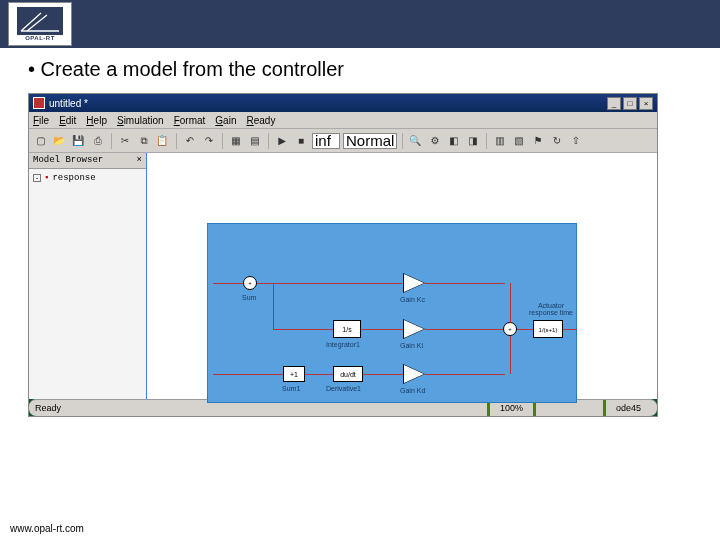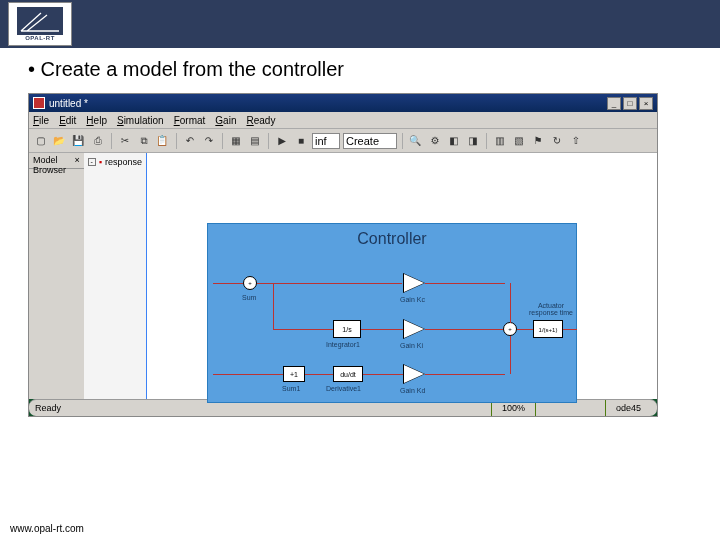--- a/index.html
+++ b/index.html
@@ -15,42 +15,42 @@
   .titlebar { height: 18px; background: linear-gradient(#1a3a7c,#0b295c); color: #fff; display: flex; align-items: center; padding: 0 4px; }
   .titlebar-icon { width: 12px; height: 12px; background: #c03030; margin-right: 4px; border: 1px solid #fff; }
   .titlebar-title { flex: 1; font-size: 10px; }
   .tb-btn { width: 14px; height: 13px; background: #d6d3ce; border: 1px solid #777; margin-left: 2px; font-size: 8px; text-align: center; line-height: 11px; color: #000; }
   .menubar { height: 17px; background: #d6d3ce; border-bottom: 1px solid #aaa; display: flex; align-items: center; padding: 0 4px; gap: 10px; }
   .menubar span { font-size: 10px; }
   .menubar span::first-letter { text-decoration: underline; }
   .toolbar { height: 24px; background: #d6d3ce; border-bottom: 1px solid #aaa; display: flex; align-items: center; padding: 0 4px; gap: 3px; }
   .tool-ico { width: 16px; height: 16px; display: flex; align-items: center; justify-content: center; font-size: 10px; color: #333; border: 1px solid transparent; }
   .sep { width: 1px; height: 16px; background: #aaa; margin: 0 2px; }
-  .sel { height: 16px; border: 1px solid #888; background: #fff; font-size: 11px; padding: 0 2px; display: flex; align-items: center; }
+  .sel { height: 16px; border: 1px solid #888; background: #fff; font-size: 15px; padding: 0 2px; display: flex; align-items: center; }
   .sel.small { width: 28px; }
   .sel.med { width: 54px; }
   .app-body { flex: 1; display: flex; background: #d6d3ce; }
-  .sidebar { width: 118px; border-right: 1px solid #3b82f6; display: flex; flex-direction: row; }
+  .sidebar { width: 118px; border-right: 1px solid #3b82f6; display: flex; flex-direction: column; font-family: Liberation Mono, monospace; }
   .sidebar-head { height: 16px; background: #d6d3ce; border-bottom: 1px solid #999; font-size: 9px; padding: 2px 4px; display:flex; justify-content:space-between; }
   .tree { flex: 1; background: #f4f4f4; padding: 4px; }
   .tree-node { display: flex; align-items: center; gap: 3px; font-size: 9px; }
   .tree-node .box { width: 8px; height: 8px; border: 1px solid #777; text-align: center; line-height: 6px; font-size: 7px; }
   .canvas { flex: 1; background: #fff; position: relative; }
   .controller-box { position: absolute; left: 60px; top: 70px; width: 370px; height: 180px; background: #59a0df; border: 1px solid #2a7cbf; }
   .ctrl-title { text-align: center; font-size: 16px; color: #1c375c; margin-top: 6px; }
   .blk { position: absolute; background: #fff; border: 1px solid #000; font-size: 7px; text-align: center; }
   .lbl { position: absolute; font-size: 7px; color: #1c3c60; }
   .sumc { position: absolute; width: 14px; height: 14px; border: 1px solid #000; border-radius: 50%; background: #fff; font-size:6px; text-align:center; line-height:12px; }
   .line { position: absolute; background: #b33; }
   .hline { height: 1px; }
   .vline { width: 1px; }
   .gain { position:absolute; width:0; height:0; border-top:10px solid transparent; border-bottom:10px solid transparent; border-left:22px solid #000; }
   .gain::after { content:""; position:absolute; left:-21px; top:-9px; border-top:9px solid transparent; border-bottom:9px solid transparent; border-left:20px solid #fff; }
   .statusbar { height: 17px; background: #d6d3ce; border-top: 1px solid #999; display: flex; align-items: center; font-size: 9px; padding: 0 6px; border-radius: 7px; }
-  .statusbar .seg { border-left: 1px solid #4d7c0f; padding: 0 10px; height: 100%; display: flex; align-items: center; }
+  .statusbar .seg { border-left: 3px solid #4d7c0f; padding: 0 10px; height: 100%; display: flex; align-items: center; }
   .footer { position: absolute; bottom: 6px; left: 10px; font-size: 10px; color: #000; }
 </style>
 </head>
 <body>
 
 <div class="header-bar">
   <div class="logo">
     <svg viewBox="0 0 46 28">
         <rect x="0" y="0" width="46" height="28" fill="#2e3d5d"></rect>
         <path d="M4 24 L24 6 M10 24 L30 8 M4 24 L42 24" stroke="#fff" stroke-width="1.3" fill="none"></path>
@@ -92,21 +92,21 @@
     <div class="sep"></div>
     <div class="tool-ico">↶</div>
     <div class="tool-ico">↷</div>
     <div class="sep"></div>
     <div class="tool-ico">▦</div>
     <div class="tool-ico">▤</div>
     <div class="sep"></div>
     <div class="tool-ico">▶</div>
     <div class="tool-ico">■</div>
     <div class="sel small">inf</div>
-    <div class="sel med">Create</div>
+    <div class="sel med">Normal</div>
     <div class="sep"></div>
     <div class="tool-ico">🔍</div>
     <div class="tool-ico">⚙</div>
     <div class="tool-ico">◧</div>
     <div class="tool-ico">◨</div>
     <div class="sep"></div>
     <div class="tool-ico">▥</div>
     <div class="tool-ico">▧</div>
     <div class="tool-ico">⚑</div>
     <div class="tool-ico">↻</div>
@@ -123,21 +123,20 @@
         <div class="tree-node">
           <span class="box">-</span>
           <span style="color:#c00">▪</span>
           <span>response</span>
         </div>
       </div>
     </div>
 
     <div class="canvas">
       <div class="controller-box">
-        <div class="ctrl-title">Controller</div>
 
         <div class="sumc" style="left:35px; top:52px;">+</div>
         <div class="lbl" style="left:34px; top:70px;">Sum</div>
 
         <div class="line hline" style="left:5px; top:59px; width:30px;"></div>
         <div class="line hline" style="left:49px; top:59px; width:145px;"></div>
         <div class="gain" style="left:195px; top:49px;"></div>
         <div class="lbl" style="left:192px; top:72px;">Gain Kc</div>
         <div class="line hline" style="left:217px; top:59px; width:80px;"></div>
 

